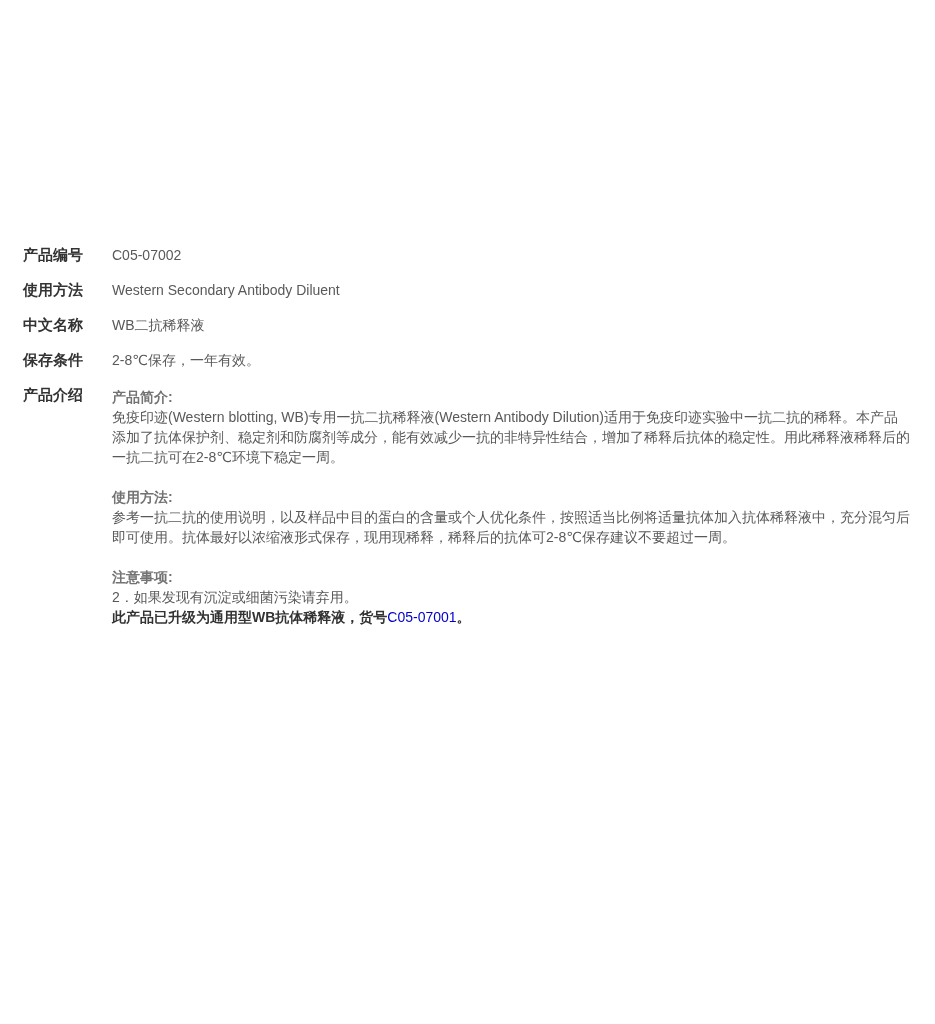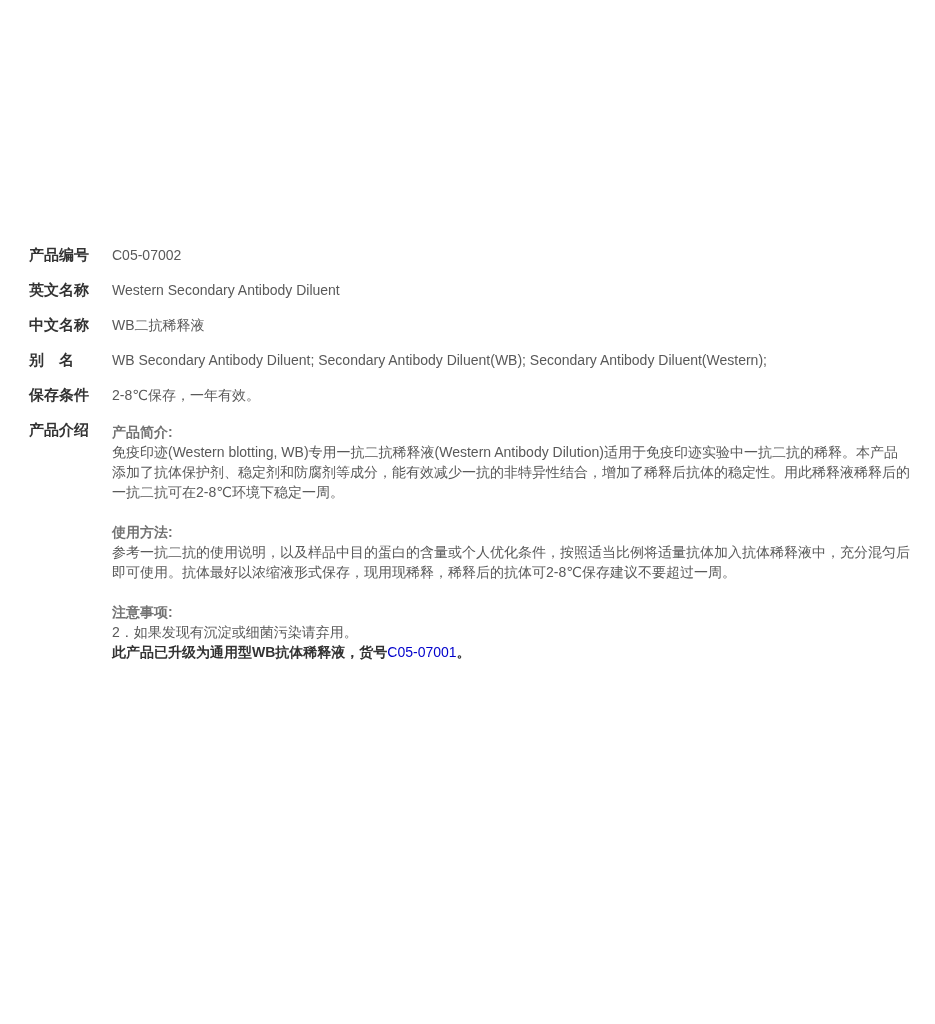--- a/index.html
+++ b/index.html
@@ -22,21 +22,21 @@
     width: 935px;
   }
   .info-row {
     display: flex;
     align-items: flex-start;
     margin-bottom: 19px;
   }
   .info-label {
     width: 112px;
     min-width: 112px;
-    padding-left: 29px;
+    padding-left: 23px;
     box-sizing: border-box;
     font-size: 15px;
     line-height: 16px;
     font-weight: 700;
     color: #333333;
     white-space: pre;
   }
   .info-value {
     flex: 1;
     font-size: 14px;
@@ -82,33 +82,29 @@
 
 <div class="viewport">
   <div class="content">
 
     <div class="info-row">
       <div class="info-label">产品编号</div>
       <div class="info-value">C05-07002</div>
     </div>
 
     <div class="info-row">
-      <div class="info-label">英文名称</div>
+      <div class="info-label">使用方法</div>
       <div class="info-value">Western Secondary Antibody Diluent</div>
     </div>
 
     <div class="info-row">
       <div class="info-label">中文名称</div>
       <div class="info-value">WB二抗稀释液</div>
     </div>
 
-    <div class="info-row">
-      <div class="info-label">别　名</div>
-      <div class="info-value">WB Secondary Antibody Diluent; Secondary Antibody Diluent(WB); Secondary Antibody Diluent(Western);</div>
-    </div>
 
     <div class="info-row">
       <div class="info-label">保存条件</div>
       <div class="info-value">2-8℃保存，一年有效。</div>
     </div>
 
     <div class="info-row intro-row">
       <div class="info-label">产品介绍</div>
       <div class="info-value intro-body">
 

